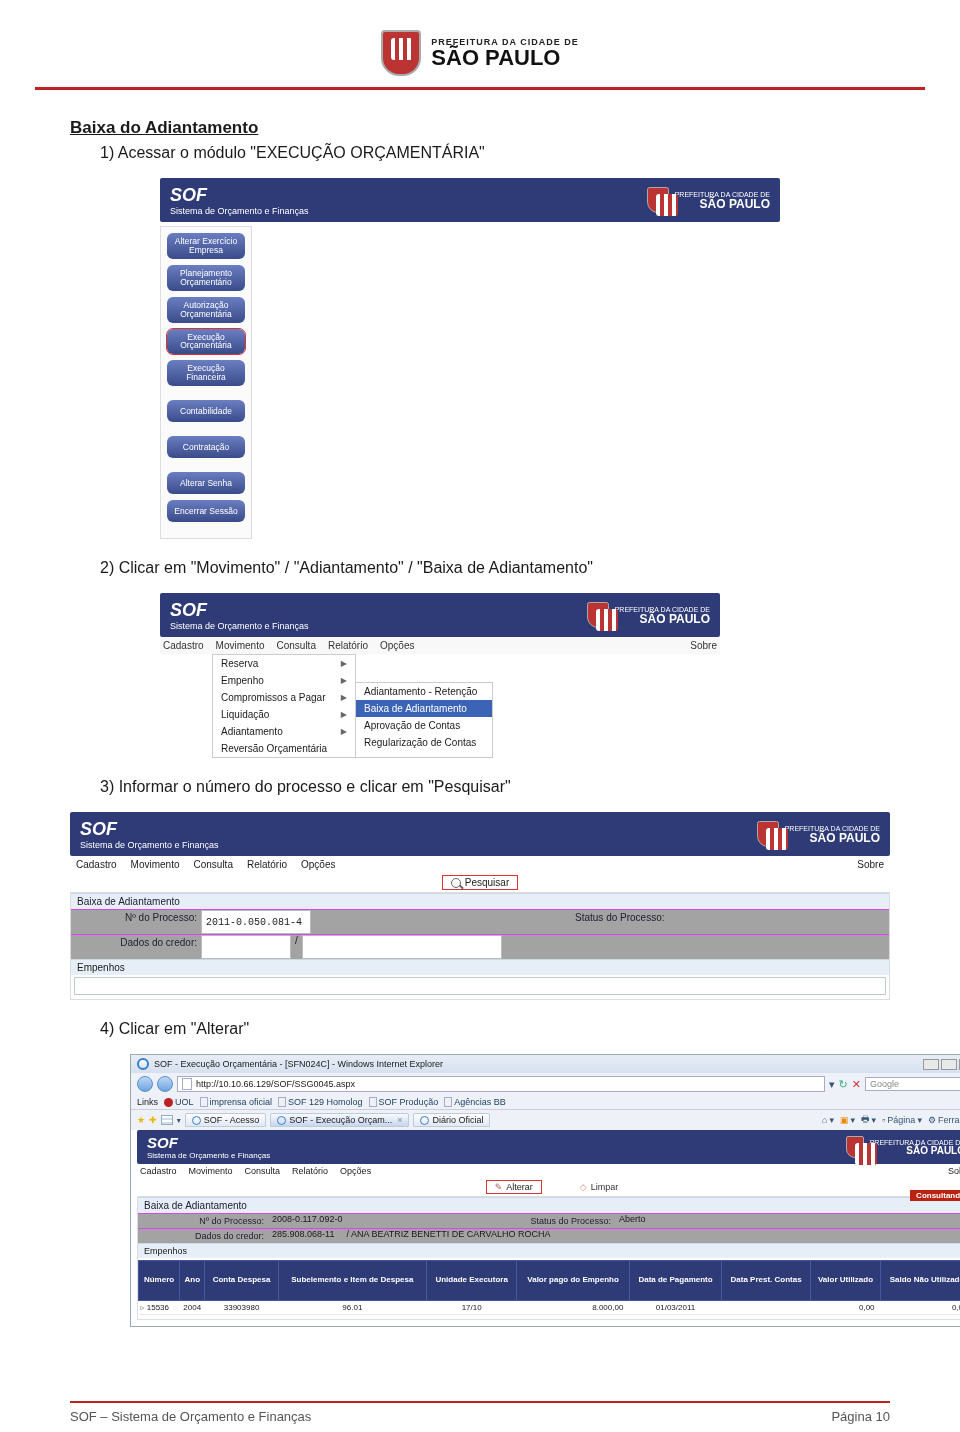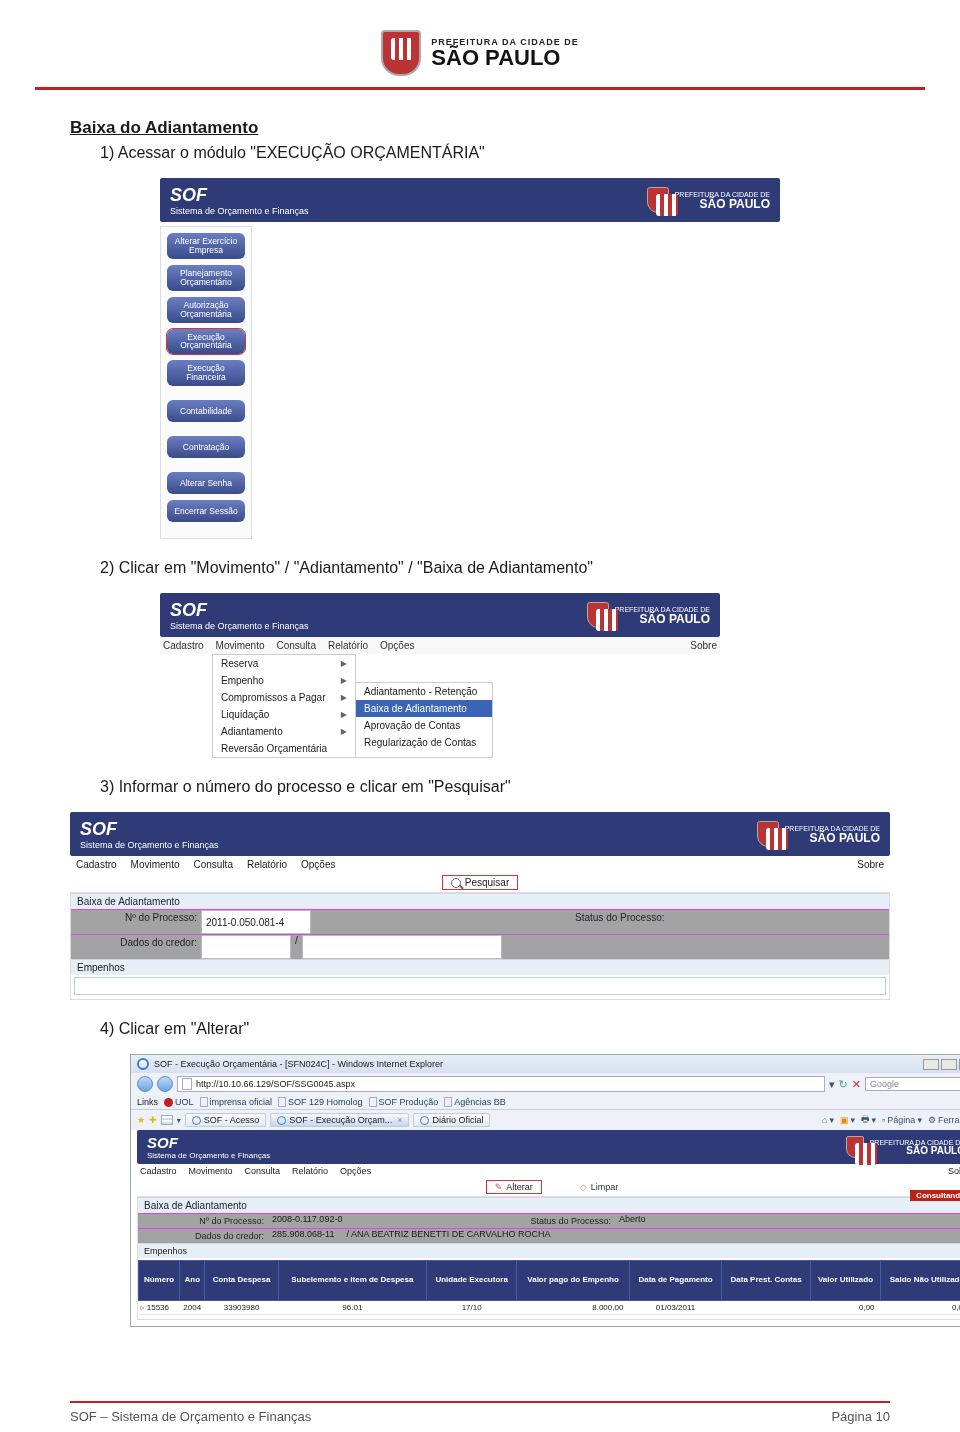--- a/index.html
+++ b/index.html
@@ -63,21 +63,21 @@
   .menubar3 { display:flex; justify-content:space-between; font-size:10px; padding:3px 6px; width:820px; background:#fff;}
   .menubar3 .mbl { display:flex; gap:14px;}
   .toolbar3 { width:820px; display:flex; justify-content:center; padding:2px 0;}
   .pesq-btn { border:1.5px solid #d33; padding:1px 8px; font-size:10px; display:flex;align-items:center;gap:4px; background:#fff;}
   .pesq-btn .mag { width:10px;height:10px;border:1.5px solid #666;border-radius:50%; position:relative;}
   .pesq-btn .mag:after{content:"";position:absolute;width:5px;height:1.5px;background:#666;right:-4px;bottom:-1px;transform:rotate(45deg);}
   .form3 { width:820px; border:1px solid #ddd;}
   .fh { background:#e6eef8; font-size:10px; padding:2px 6px; font-weight:normal; color:#223; border-top:1px solid #cfd8e7;}
   .frow { display:flex; align-items:flex-start; background:#a3a3a3; border-top:1px solid #d946ef; font-size:10px;}
   .frow .lab { width:130px; text-align:right; padding:2px 4px; color:#223;}
-  .frow .val { background:#fff; border:1px solid #bbb; padding:1px 4px; height:24px; display:flex;align-items:center; min-width:110px;}
+  .frow .val { background:#fff; border:1px solid #bbb; padding:1px 4px; height:24px; display:flex;align-items:center; min-width:110px;font-family:Liberation Mono, monospace;}
   .frow .lab2 { margin-left:260px; text-align:right; padding:2px 4px; color:#223;}
   .empe { background:#e6eef8; font-size:10px; padding:2px 6px; border-top:1px solid #cfd8e7;}
   .emperow { height:18px; border:1px solid #bcd; margin:2px 3px 4px;}
 
   
   .scr4 { margin-left:60px; padding:6px 0 14px 0;}
   .ie-window { width:852px; border:1px solid #9aa; background:#f3f5f8; font-size:9px;}
   .ie-titlebar { background:linear-gradient(#e8eef7,#d6e0ef); padding:3px 6px; display:flex;align-items:center;justify-content:space-between;}
   .ie-titlebar .ttl { display:flex;align-items:center;gap:5px;}
   .ie-titlebar .winbtns { display:flex;gap:2px;}

